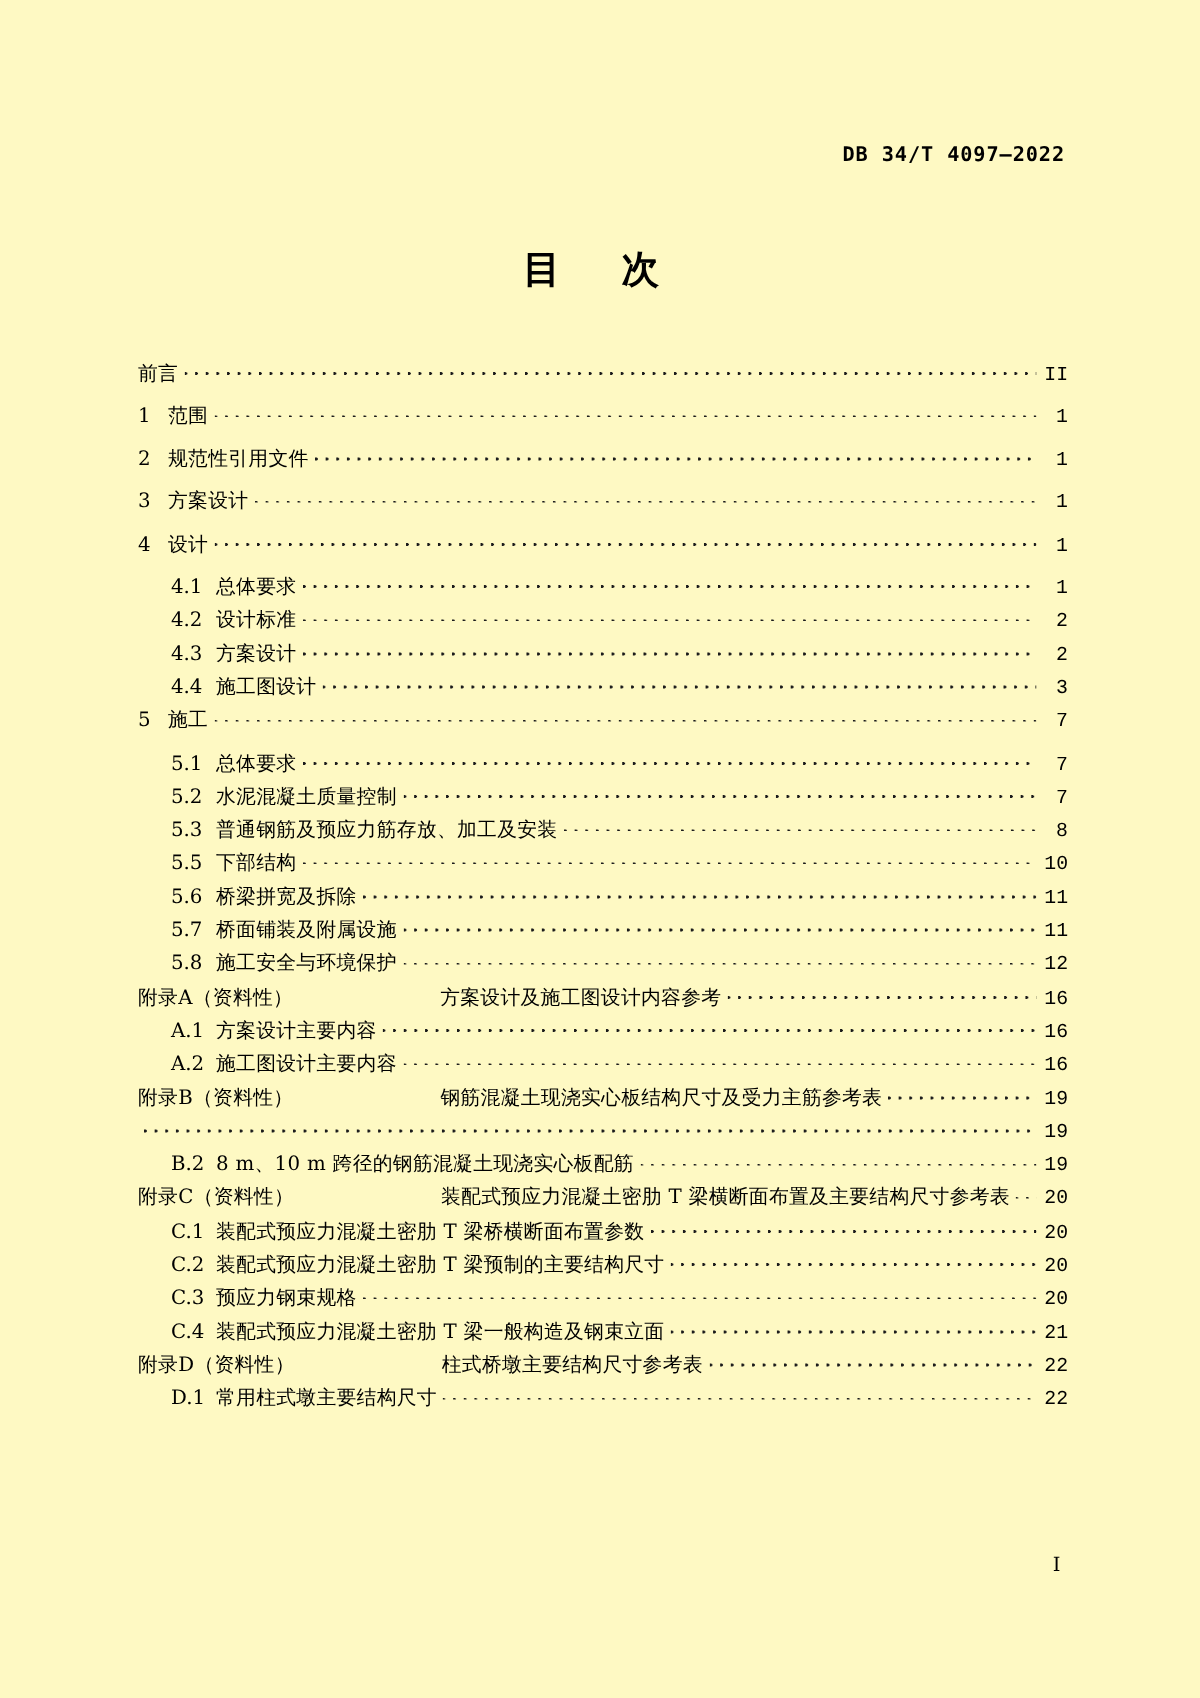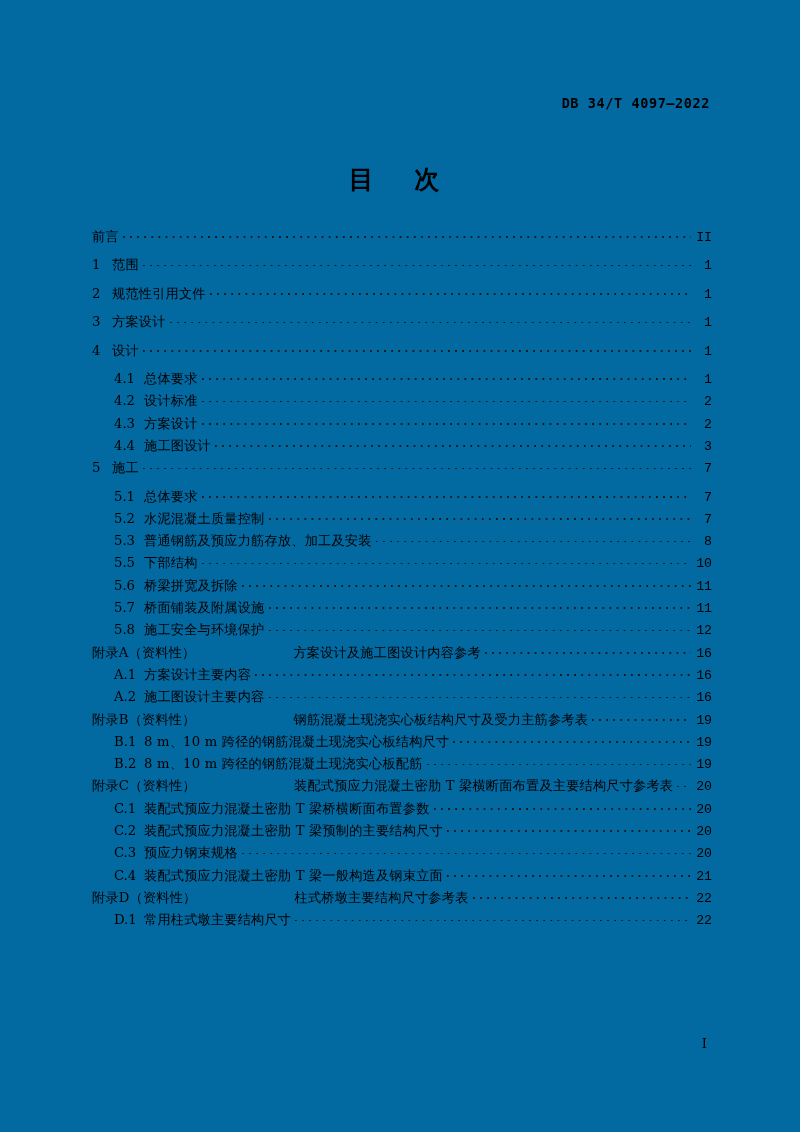--- a/index.html
+++ b/index.html
@@ -4,21 +4,21 @@
 <style>
   html, body {
     margin: 0;
     padding: 0;
     background: #ffffff;
   }
   .page {
     position: relative;
     width: 800px;
     height: 1132px;
-    background: #0369a1;
+    background: #fef9c3;
     font-family: "Liberation Serif", "DejaVu Serif", serif;
     color: #000000;
     overflow: hidden;
   }
 
   
   .doc-header {
     position: absolute;
     top: 95px;
     right: 90px;
@@ -39,21 +39,21 @@
     font-size: 25px;
     font-weight: bold;
     letter-spacing: 16px;
     text-indent: 16px;
     font-family: "DejaVu Serif", "Liberation Serif", serif;
   }
 
   
   .toc {
     position: absolute;
-    top: 228px;
+    top: 240px;
     left: 92px;
     width: 620px;
   }
 
   .toc-entry {
     display: flex;
     align-items: baseline;
     width: 100%;
     font-size: 13.2px;
     line-height: 1;
@@ -304,24 +304,20 @@
       <div class="toc-entry app">
         <span class="lbl">
           <span class="app-head">附录B（资料性）</span>
           <span class="app-gap"></span>
           <span class="txt">钢筋混凝土现浇实心板结构尺寸及受力主筋参考表</span>
         </span>
         <span class="leader"></span>
         <span class="pg">19</span>
       </div>
       <div class="toc-entry lvl2">
-        <span class="lbl">
-          <span class="num">B.1</span>
-          <span class="txt">8 m、10 m 跨径的钢筋混凝土现浇实心板结构尺寸</span>
-        </span>
         <span class="leader"></span>
         <span class="pg">19</span>
       </div>
       <div class="toc-entry lvl2">
         <span class="lbl">
           <span class="num">B.2</span>
           <span class="txt">8 m、10 m 跨径的钢筋混凝土现浇实心板配筋</span>
         </span>
         <span class="leader"></span>
         <span class="pg">19</span>

